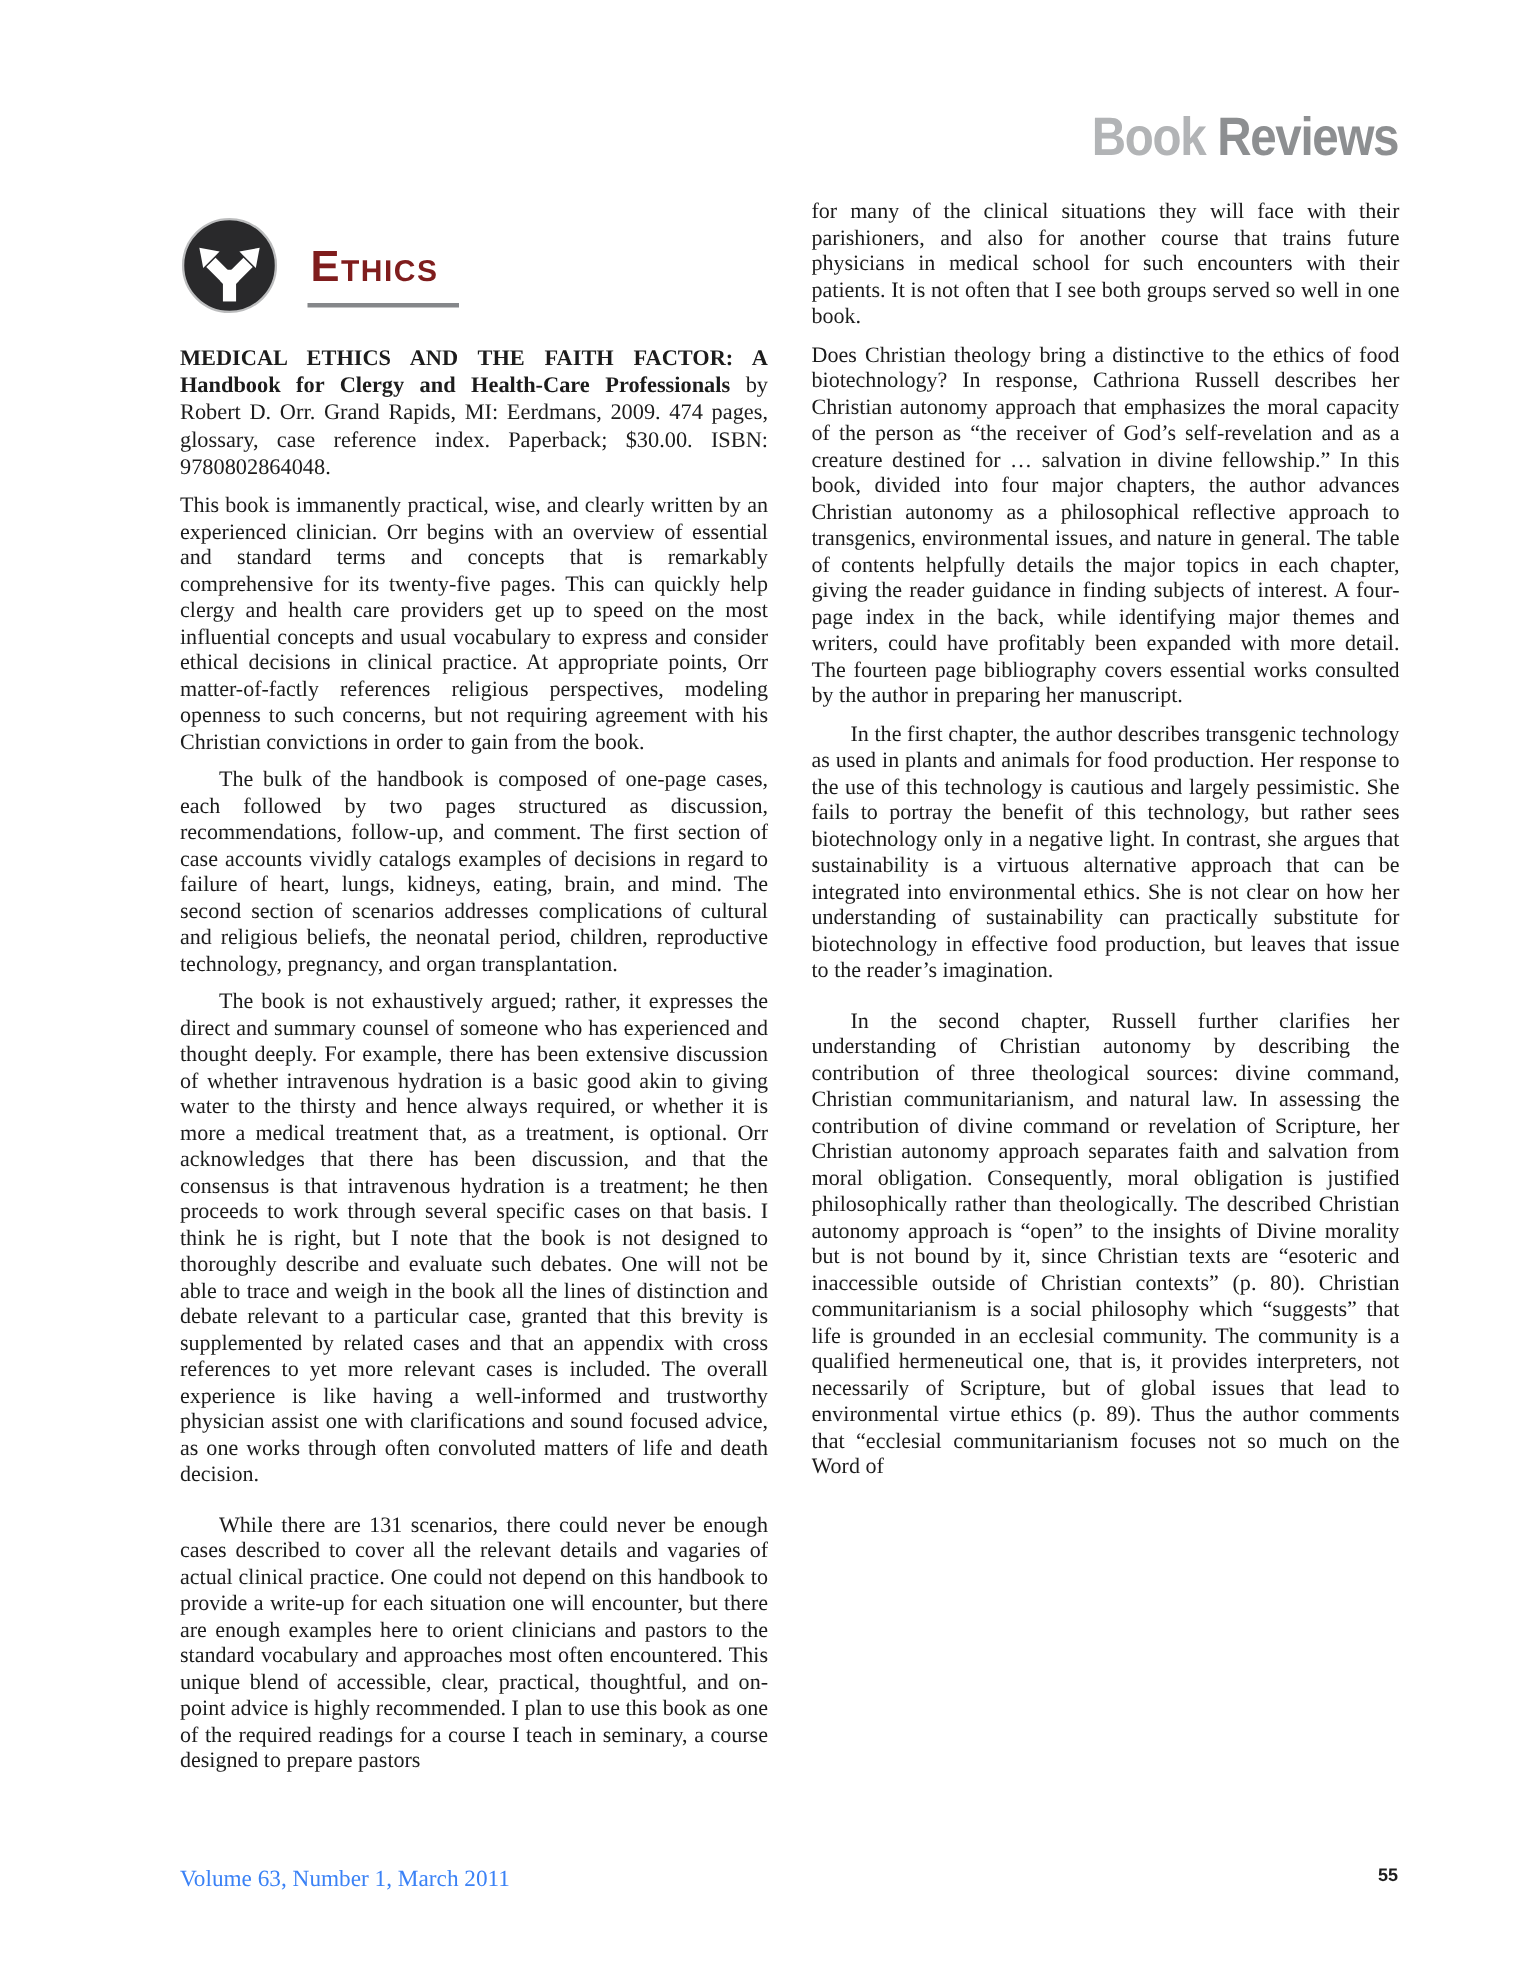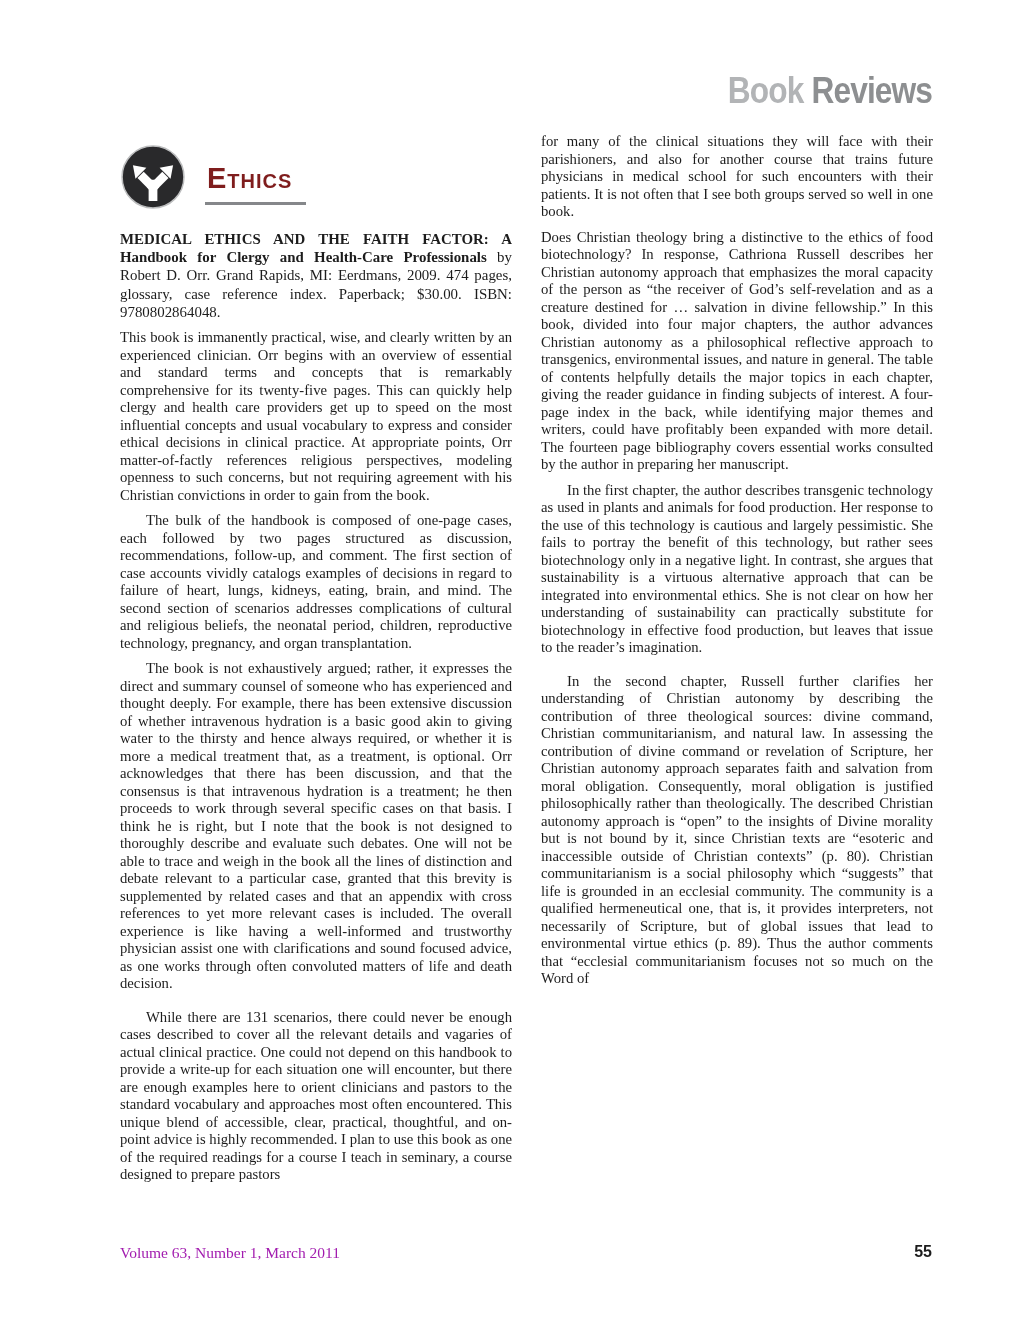--- a/index.html
+++ b/index.html
@@ -46,25 +46,25 @@
 
   
   .reviewer {
     font-style:italic; font-size:14.2px; line-height:18.8px;
     margin:8px 0 0 0; text-align:justify;
   }
 
   
   .footer-issue {
     position:absolute; left:120px; top:1244px;
-    font-size:15.5px; color:#a21caf;
+    font-size:15.5px; color:#3b82f6;
   }
   .footer-page-number {
     position:absolute; right:88px; top:1243px;
-    font-family:"Liberation Sans", sans-serif; font-weight:bold; font-size:16px;
+    font-family:"Liberation Sans", sans-serif; font-weight:bold; font-size:12px;
   }
 </style>
 </head>
 <body>
 
 <div class="page">
 
   <div class="masthead">
     <span class="word-book">Book</span><span class="word-reviews">Reviews</span>
   </div>

